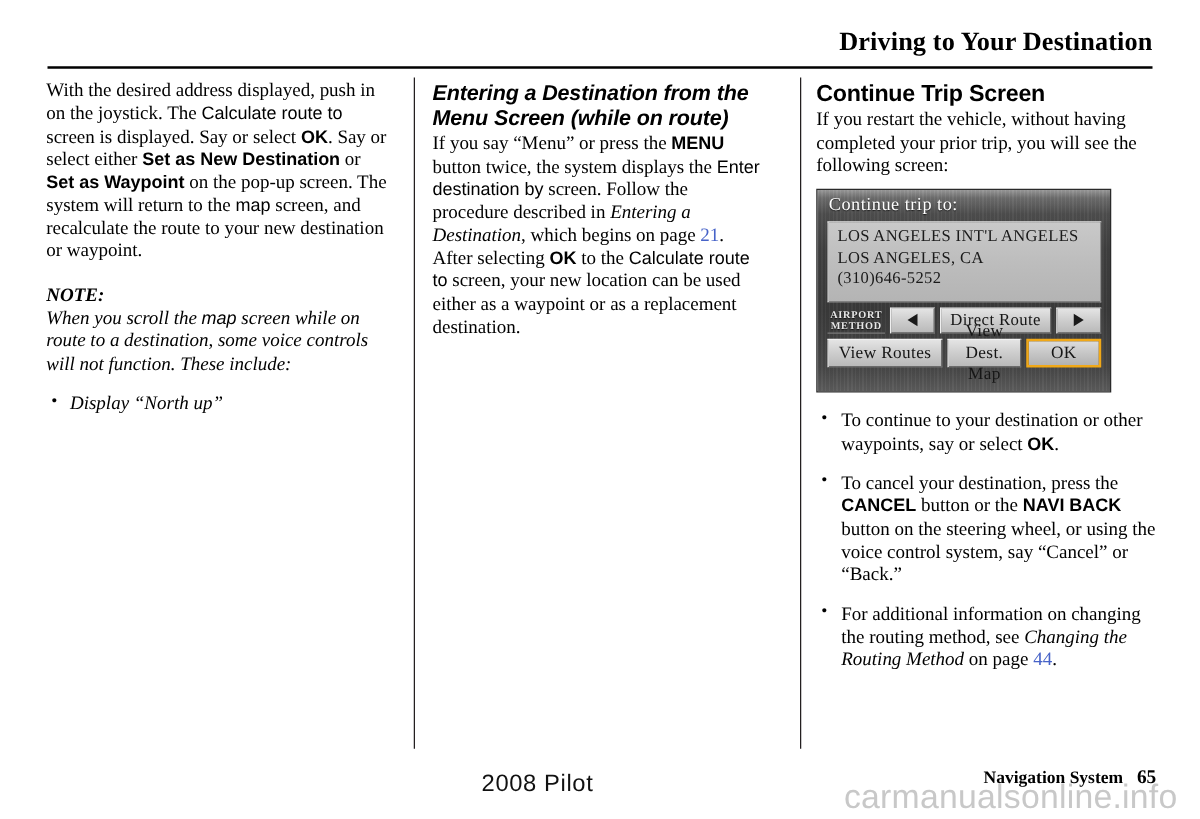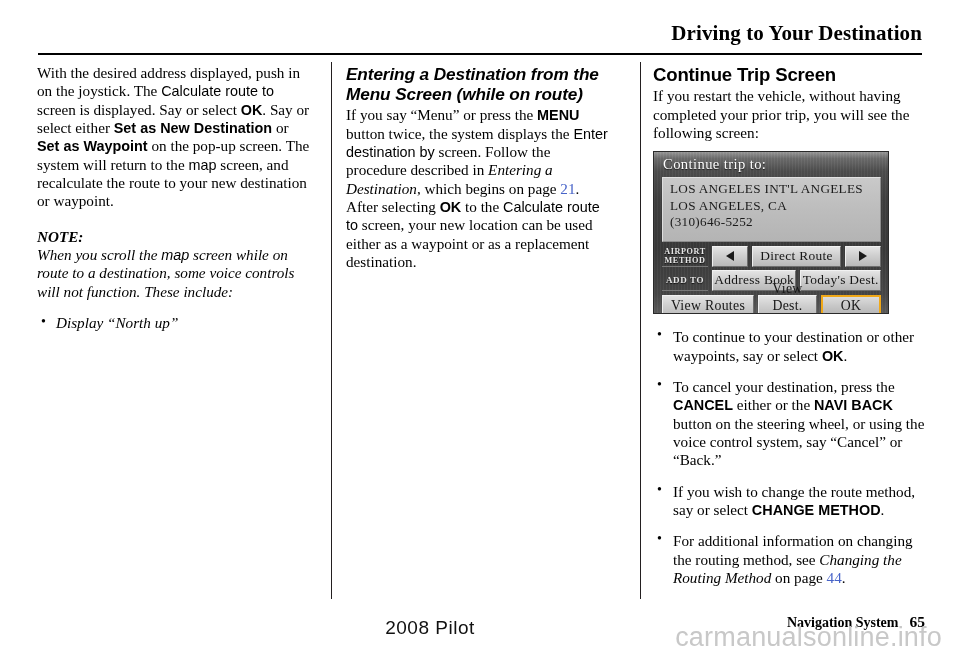--- a/index.html
+++ b/index.html
@@ -363,38 +363,32 @@
         </div>
         <div class="btn arrow">
           <span class="arrow-left"></span>
         </div>
         <div class="btn grow">Direct Route</div>
         <div class="btn arrow">
           <span class="arrow-right"></span>
         </div>
       </div>
 
-      <div class="nav-row">
-        <div class="nav-side-label single">ADD TO</div>
-        <div class="btn grow">Address Book</div>
-        <div class="btn grow">Today's Dest.</div>
-      </div>
     </div>
 
     <div class="nav-bottom">
       <div class="btn b-view-routes">View Routes</div>
       <div class="btn b-view-map">View Dest. Map</div>
       <div class="btn b-ok">OK</div>
     </div>
   </div>
 
   <ul class="b-list">
       <li><span>To continue to your destination or other waypoints, say or select </span><span class="ui-b">OK</span><span>.</span></li>
-      <li><span>To cancel your destination, press the </span><span class="ui-b">CANCEL</span><span> either or the </span><span class="ui-b">NAVI BACK</span><span> button on the steering wheel, or using the voice control system, say “Cancel” or “Back.”</span></li>
-      <li><span>If you wish to change the route method, say or select </span><span class="ui-b">CHANGE METHOD</span><span>.</span></li>
+      <li><span>To cancel your destination, press the </span><span class="ui-b">CANCEL</span><span> button or the </span><span class="ui-b">NAVI BACK</span><span> button on the steering wheel, or using the voice control system, say “Cancel” or “Back.”</span></li>
       <li><span>For additional information on changing the routing method, see </span><span class="ital">Changing the Routing Method</span><span> on page </span><span class="pageref">44</span><span>.</span></li>
     </ul>
 </div>
 
 <div class="footer-model">2008  Pilot</div>
 <div class="footer-right">
   <span>Navigation System</span><span class="pagenum">65</span>
 </div>
 <div class="watermark">carmanualsonline.info</div>
 

